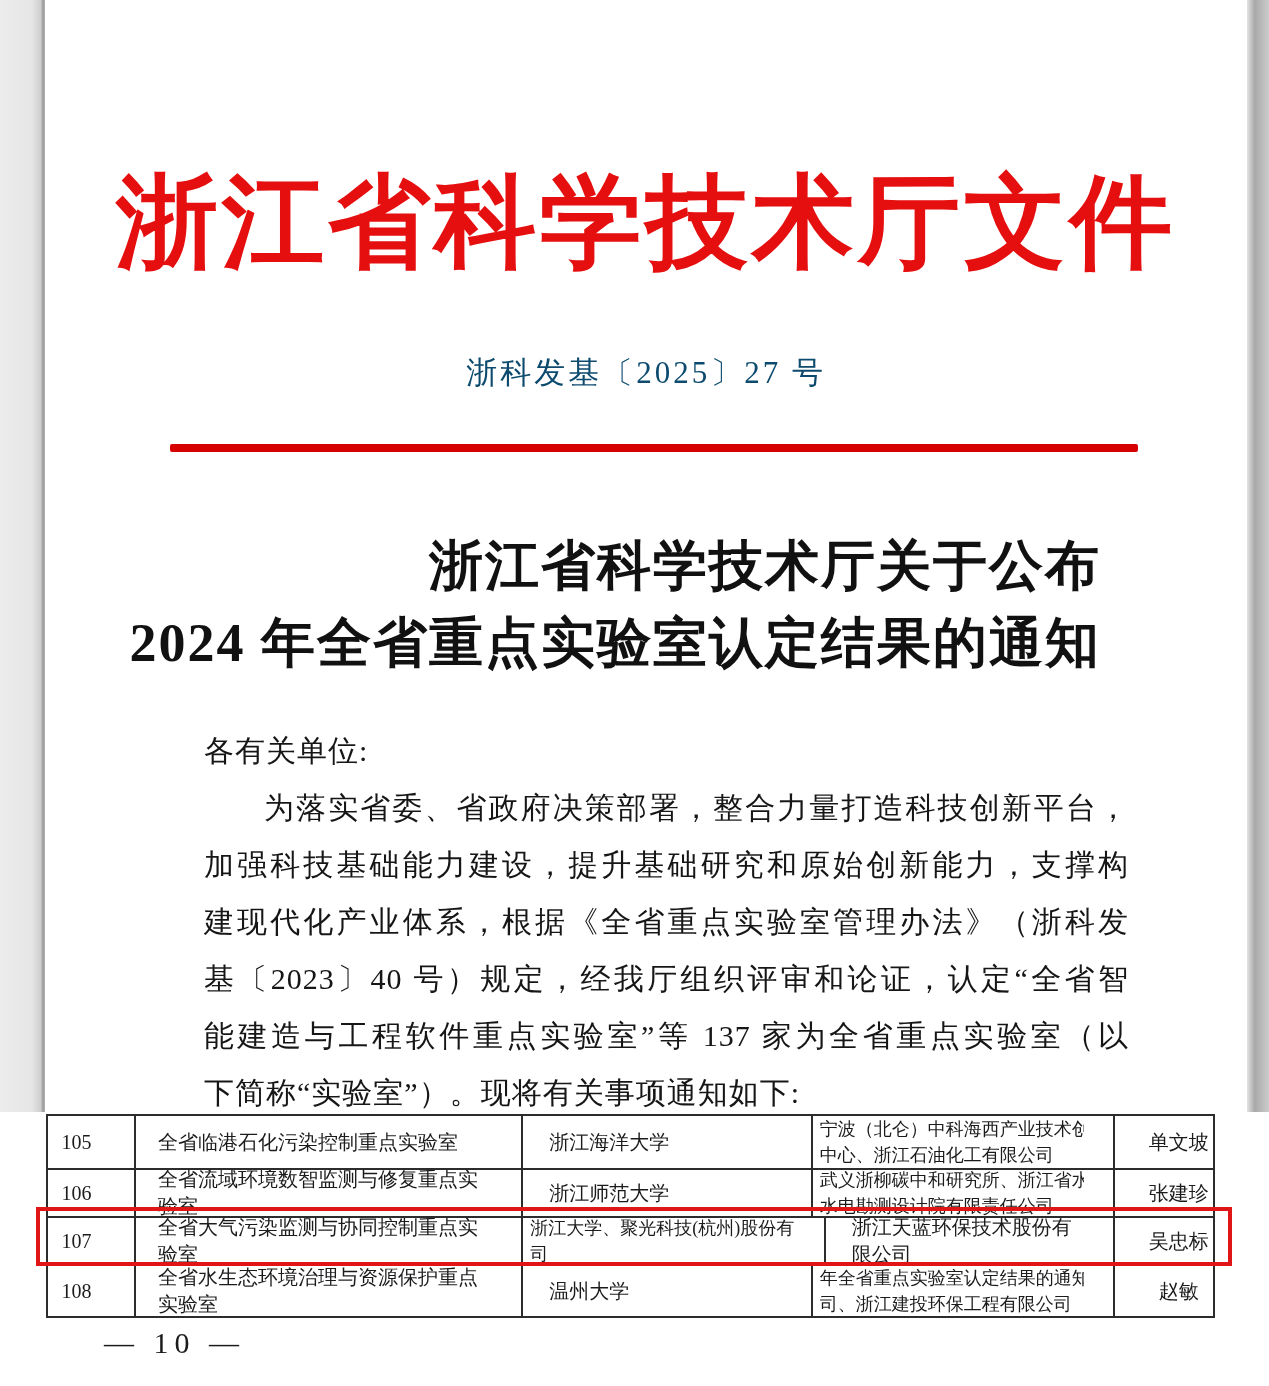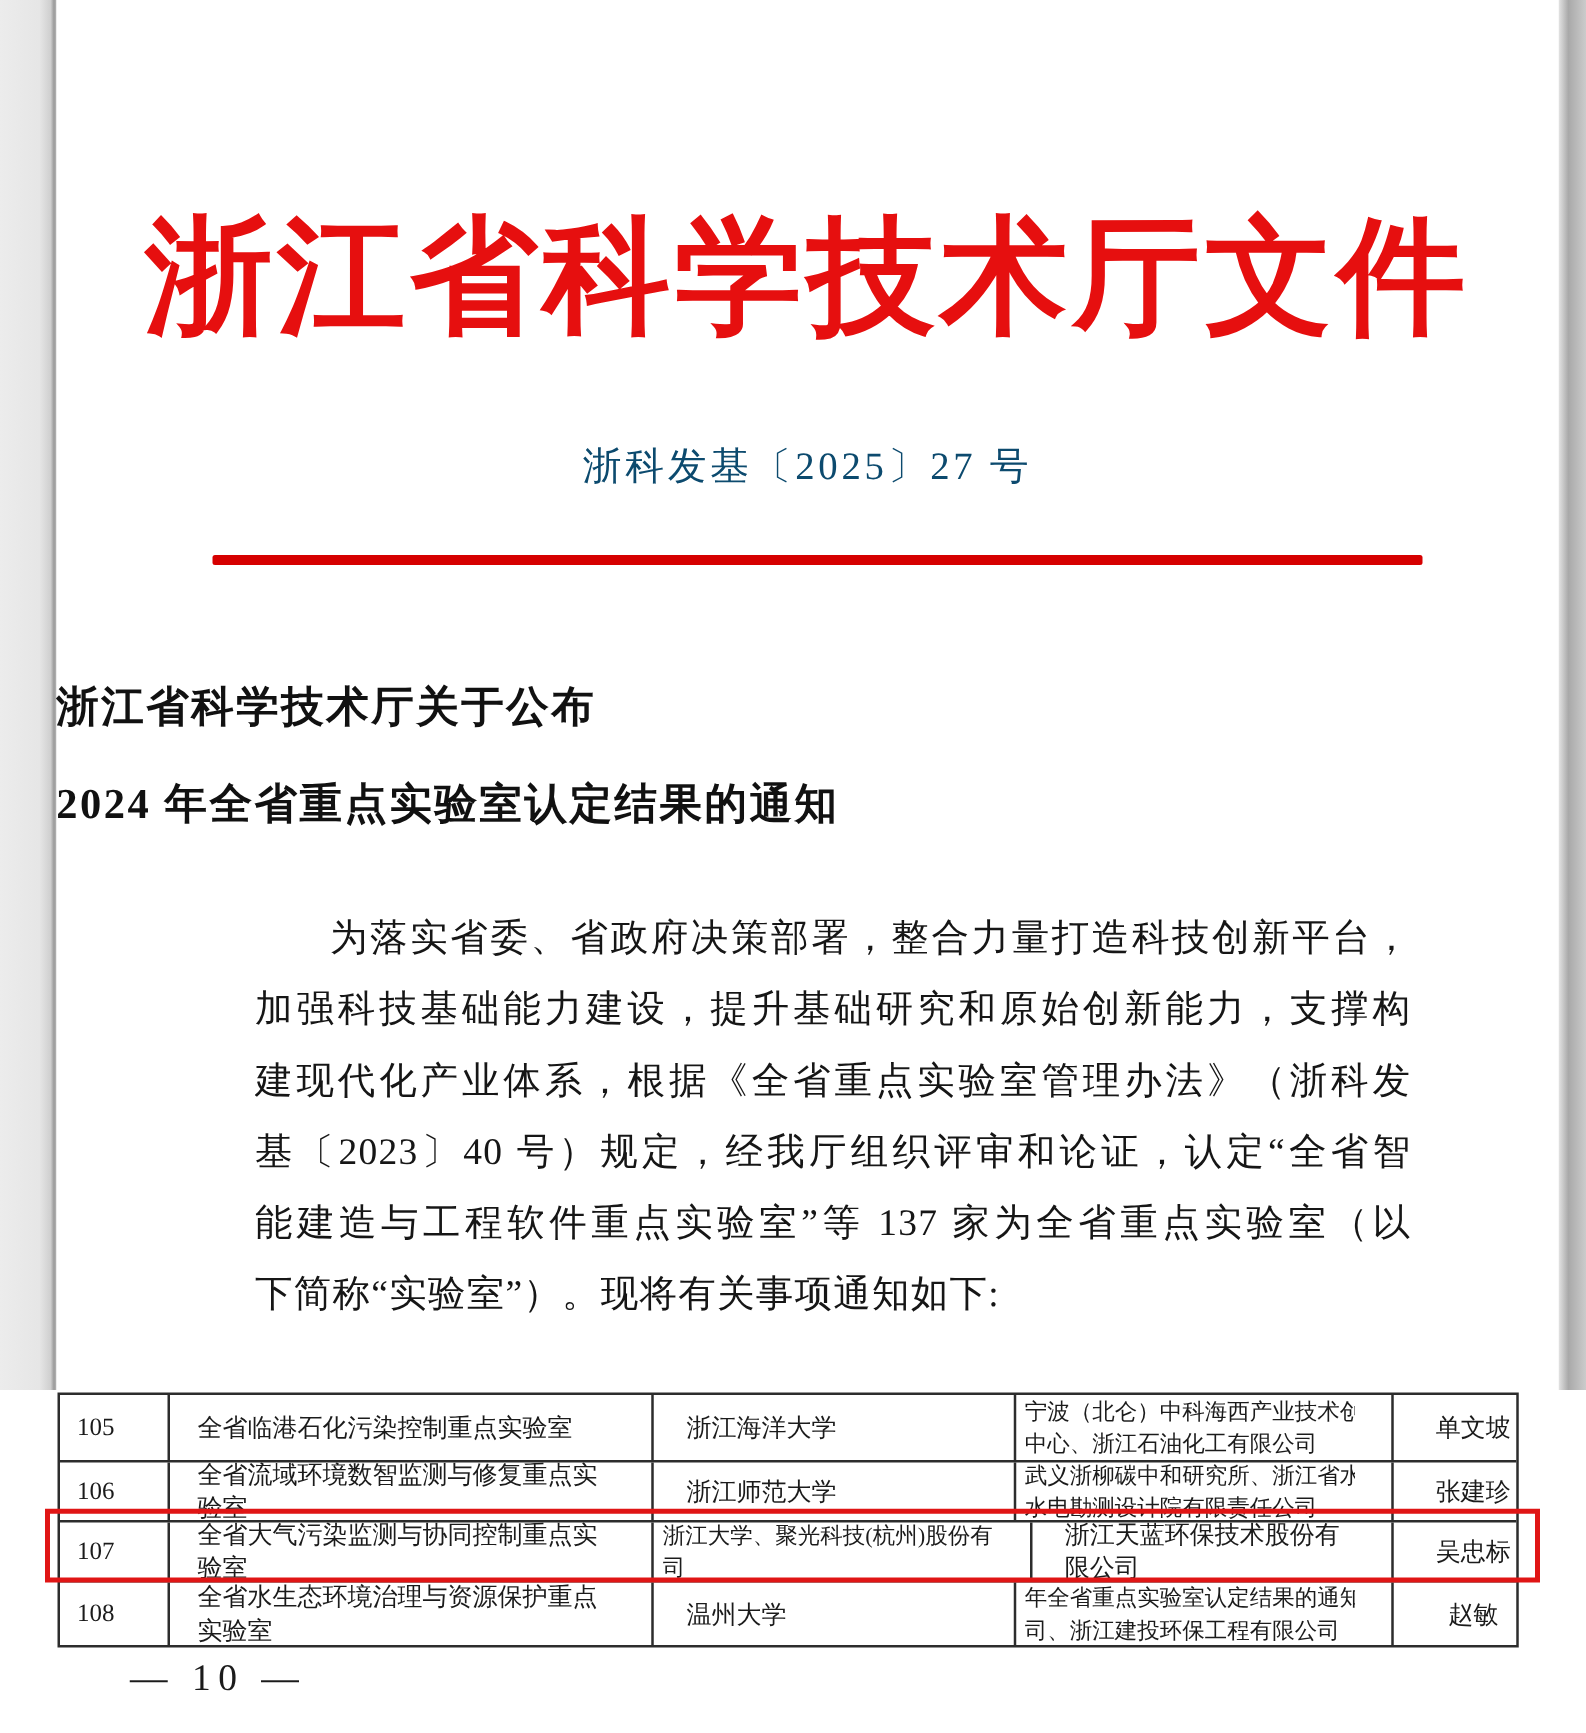--- a/index.html
+++ b/index.html
@@ -35,22 +35,22 @@
     text-align: center;
     font-size: 31px; color: #0c4a6e; letter-spacing: 3px;
     white-space: nowrap;
   }
   .red-rule {
     position: absolute; left: 170px; top: 444px; width: 968px; height: 8px;
     background: #d60000; border-radius: 2px;
   }
   .notice-title {
     position: absolute; left: 45px; top: 528px; width: 1056px;
-    text-align: left;
-    font-size: 34px; font-weight: 700; color: #111111;
+    text-align: right;
+    font-size: 54px; font-weight: 700; color: #111111;
     line-height: 77px; letter-spacing: 2px;
     white-space: nowrap;
   }
   
   .body-block {
     position: absolute; left: 204px; top: 722px; width: 925px;
     font-size: 30px; color: #161616; letter-spacing: 1px;
   }
   .body-line { height: 57px; line-height: 57px; white-space: nowrap; }
   .body-line.just { text-align: justify; text-align-last: justify; white-space: normal; overflow: hidden; }
@@ -107,20 +107,21 @@
   <div class="doc-number">浙科发基〔2025〕27 号</div>
 
   <div class="red-rule"></div>
 
   <div class="notice-title">
     <div>浙江省科学技术厅关于公布</div>
     <div>2024 年全省重点实验室认定结果的通知</div>
   </div>
 
   <div class="body-block">
+    <div class="body-line">各有关单位:</div>
     <div class="body-line just indent">为落实省委、省政府决策部署，整合力量打造科技创新平台，</div>
     <div class="body-line just">加强科技基础能力建设，提升基础研究和原始创新能力，支撑构</div>
     <div class="body-line just">建现代化产业体系，根据《全省重点实验室管理办法》（浙科发</div>
     <div class="body-line just">基〔2023〕40 号）规定，经我厅组织评审和论证，认定“全省智</div>
     <div class="body-line just">能建造与工程软件重点实验室”等 137 家为全省重点实验室（以</div>
     <div class="body-line">下简称“实验室”）。现将有关事项通知如下:</div>
   </div>
 
   <div class="result-table">
     <div class="t-row r-105">

